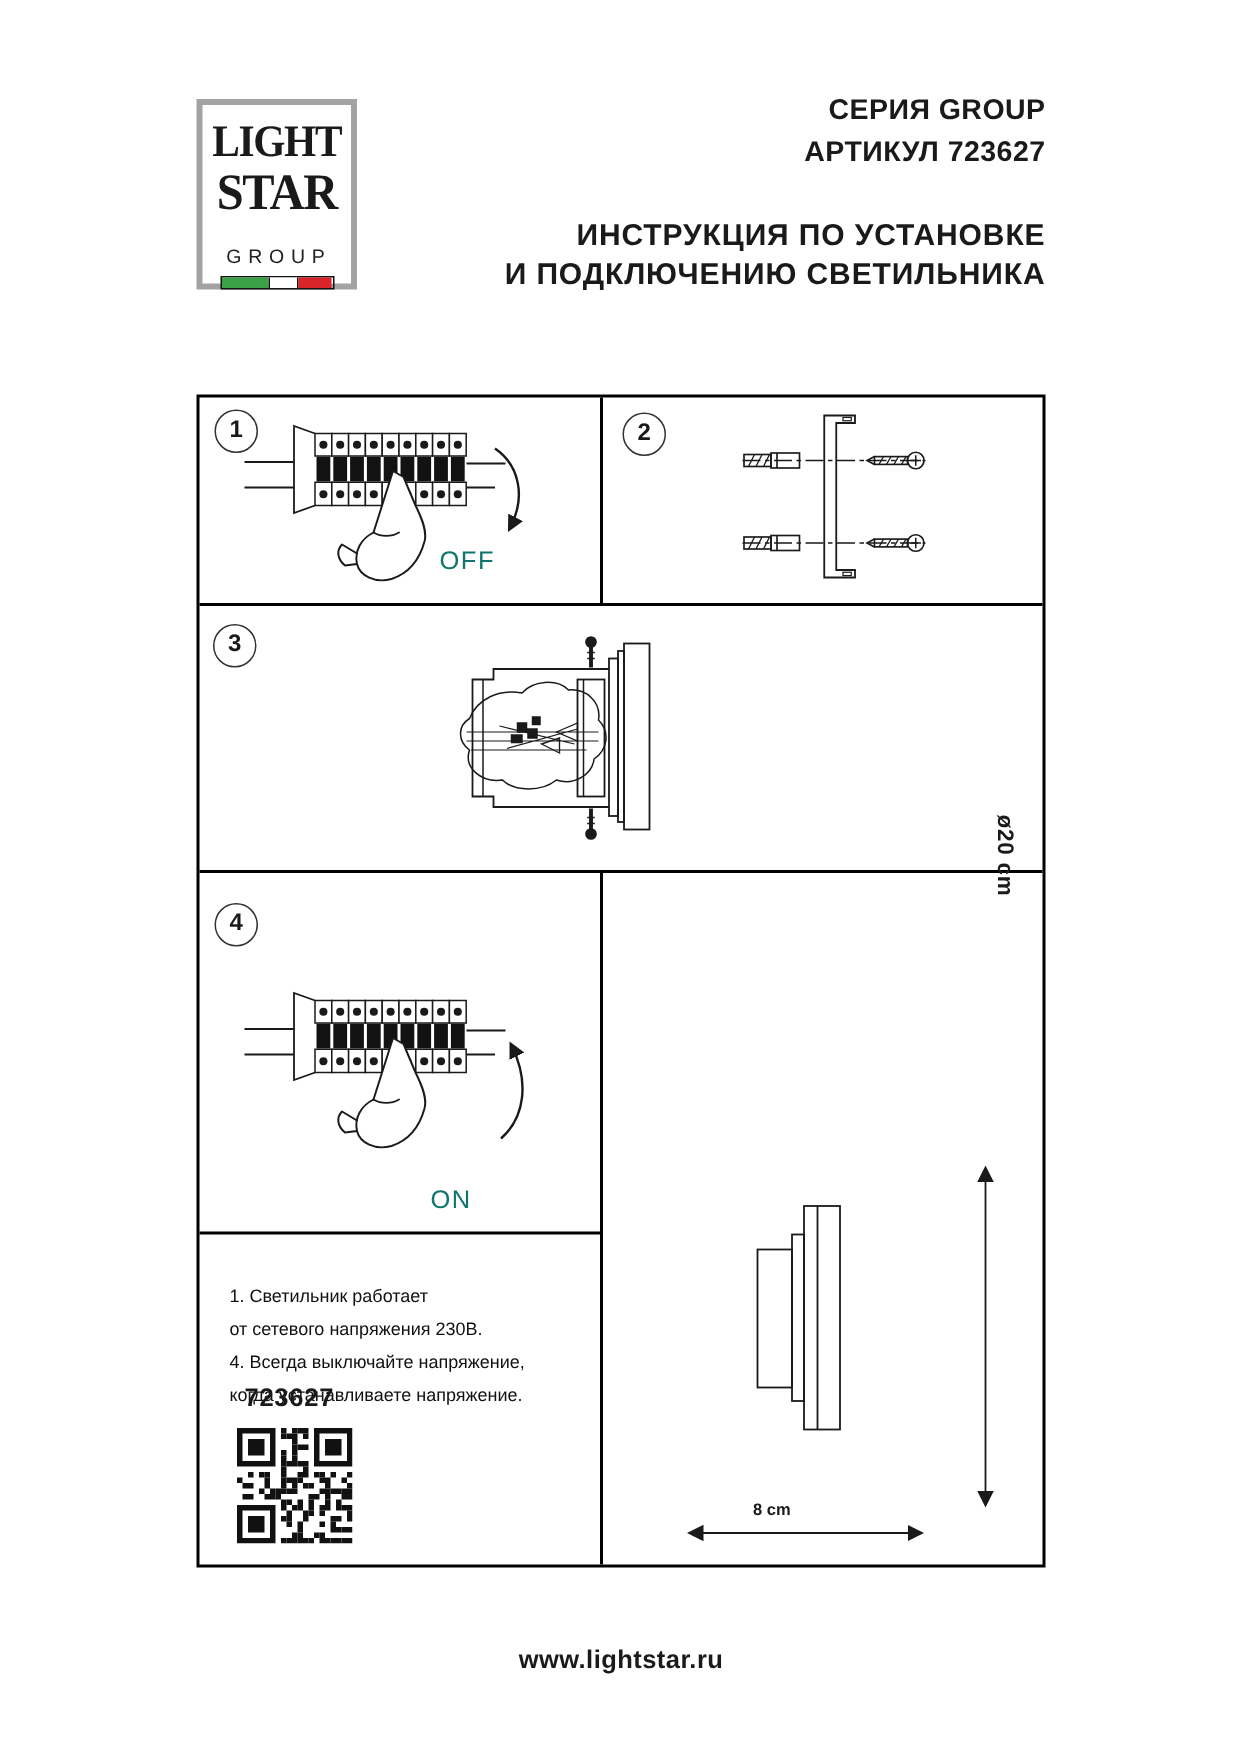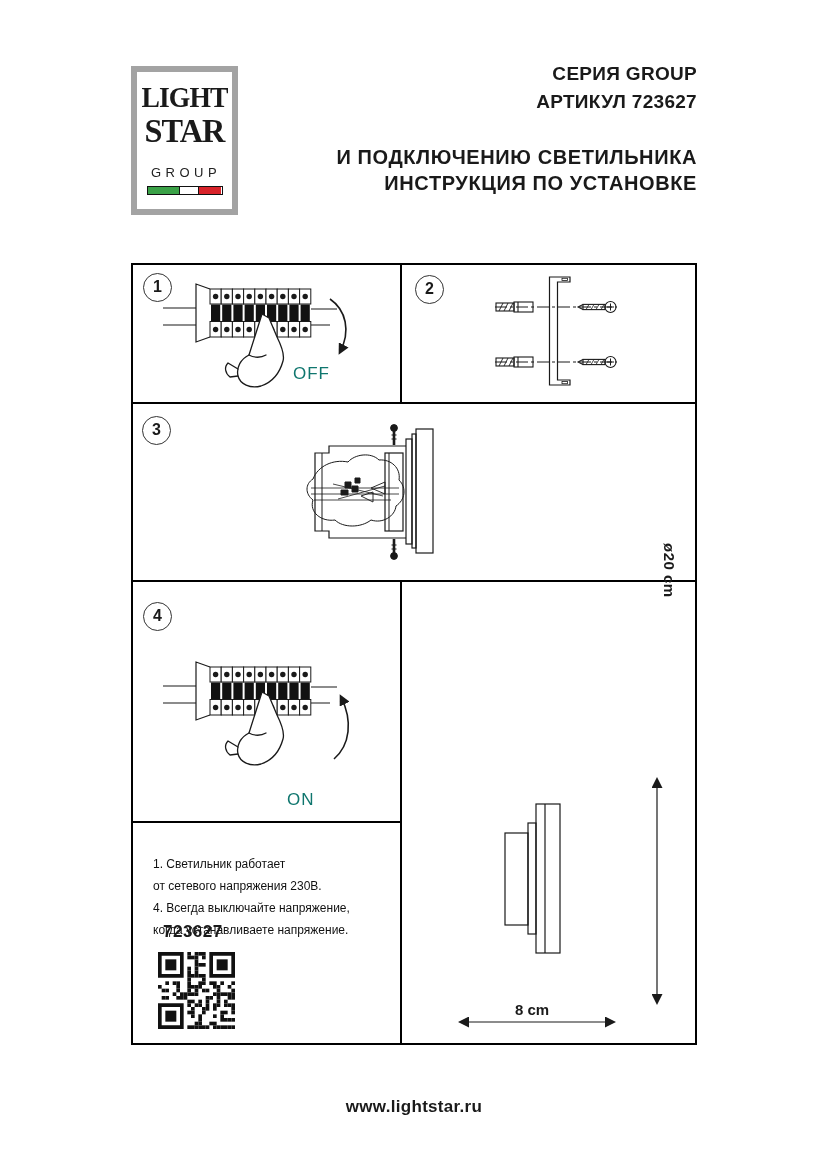--- a/index.html
+++ b/index.html
@@ -1,21 +1,21 @@
 <!DOCTYPE html>
 <html><head>
 <meta charset="utf-8">
 <style>
   html,body{margin:0;padding:0;background:#fff;}
   .page{position:relative;width:826px;height:1169px;background:#ffffff;
         font-family:"Liberation Sans",sans-serif;color:#1a1a1a;overflow:hidden;}
   .abs{position:absolute;}
 
   
-  .logo-box{left:131px;top:66px;width:107px;height:149px;border:6px solid #a3a3a3;
+  .logo-box{left:131px;top:66px;width:107px;height:127px;border:4px solid #a3a3a3;
             box-sizing:border-box;text-align:center;}
   .logo-word1{margin-top:9px;font-family:"Liberation Serif",serif;font-weight:700;
               font-size:30px;line-height:32px;transform:scaleX(.92);letter-spacing:-1px;}
   .logo-word2{font-family:"Liberation Serif",serif;font-weight:700;font-size:34px;
               line-height:36px;transform:scaleX(.95);letter-spacing:-1px;}
   .logo-word3{font-size:13px;letter-spacing:4.5px;color:#222;margin-top:16px;margin-left:3px;}
   .flag{width:74px;height:7px;margin:6px auto 0;border:1px solid #111;display:flex;}
   .flag .seg{height:100%;}
   .flag .g{width:43%;}
   .flag .w{width:27%;border-left:1px solid #111;border-right:1px solid #111;box-sizing:border-box;background:#fff;}
@@ -46,21 +46,21 @@
   .sw-label{position:absolute;font-size:17px;letter-spacing:1px;color:#0f766e;}
   .off-label{left:160px;top:99px;}
   .on-label{left:154px;top:160px;margin-top:48px;}
 
   
   .notes{left:0;top:558px;width:267px;height:220px;padding-left:47px;}
   .notes-text{position:absolute;left:20px;top:30px;font-size:12px;line-height:22px;color:#111;}
   .notes-article{position:absolute;left:30px;top:99px;font-size:17px;font-weight:700;letter-spacing:.5px;}
   .qr{position:absolute;left:25px;top:129px;width:77px;height:77px;}
   .dia-label{left:259px;top:278px;writing-mode:vertical-rl;font-size:15px;font-weight:700;letter-spacing:.5px;}
-  .w-label{left:100px;top:419px;width:60px;text-align:center;font-size:15px;font-weight:700;}
+  .w-label{left:100px;top:419px;width:60px;font-size:11px;font-weight:700;}
 
   
   .footer{left:131px;top:1097px;width:566px;text-align:center;font-size:17px;font-weight:700;letter-spacing:.3px;}
 </style>
 </head>
 <body>
 
 <div class="page">
 
   <svg width="0" height="0" style="position:absolute" aria-hidden="true">
@@ -86,22 +86,22 @@
       <div class="seg r" style="background: rgb(216, 35, 42);"></div>
     </div>
   </div>
 
   <div class="abs hdr-article">
     <div>СЕРИЯ GROUP</div>
     <div>АРТИКУЛ 723627</div>
   </div>
 
   <div class="abs hdr-title">
+    <div>ИНСТРУКЦИЯ ПО УСТАНОВКЕ</div>
     <div>И ПОДКЛЮЧЕНИЮ СВЕТИЛЬНИКА</div>
-    <div>ИНСТРУКЦИЯ ПО УСТАНОВКЕ</div>
   </div>
 
   <div class="abs grid">
     <div class="divider gv1"></div>
     <div class="divider gh1"></div>
     <div class="divider gh2"></div>
     <div class="divider gv2"></div>
     <div class="divider gh3"></div>
 
     <div class="badge b1">1</div>

